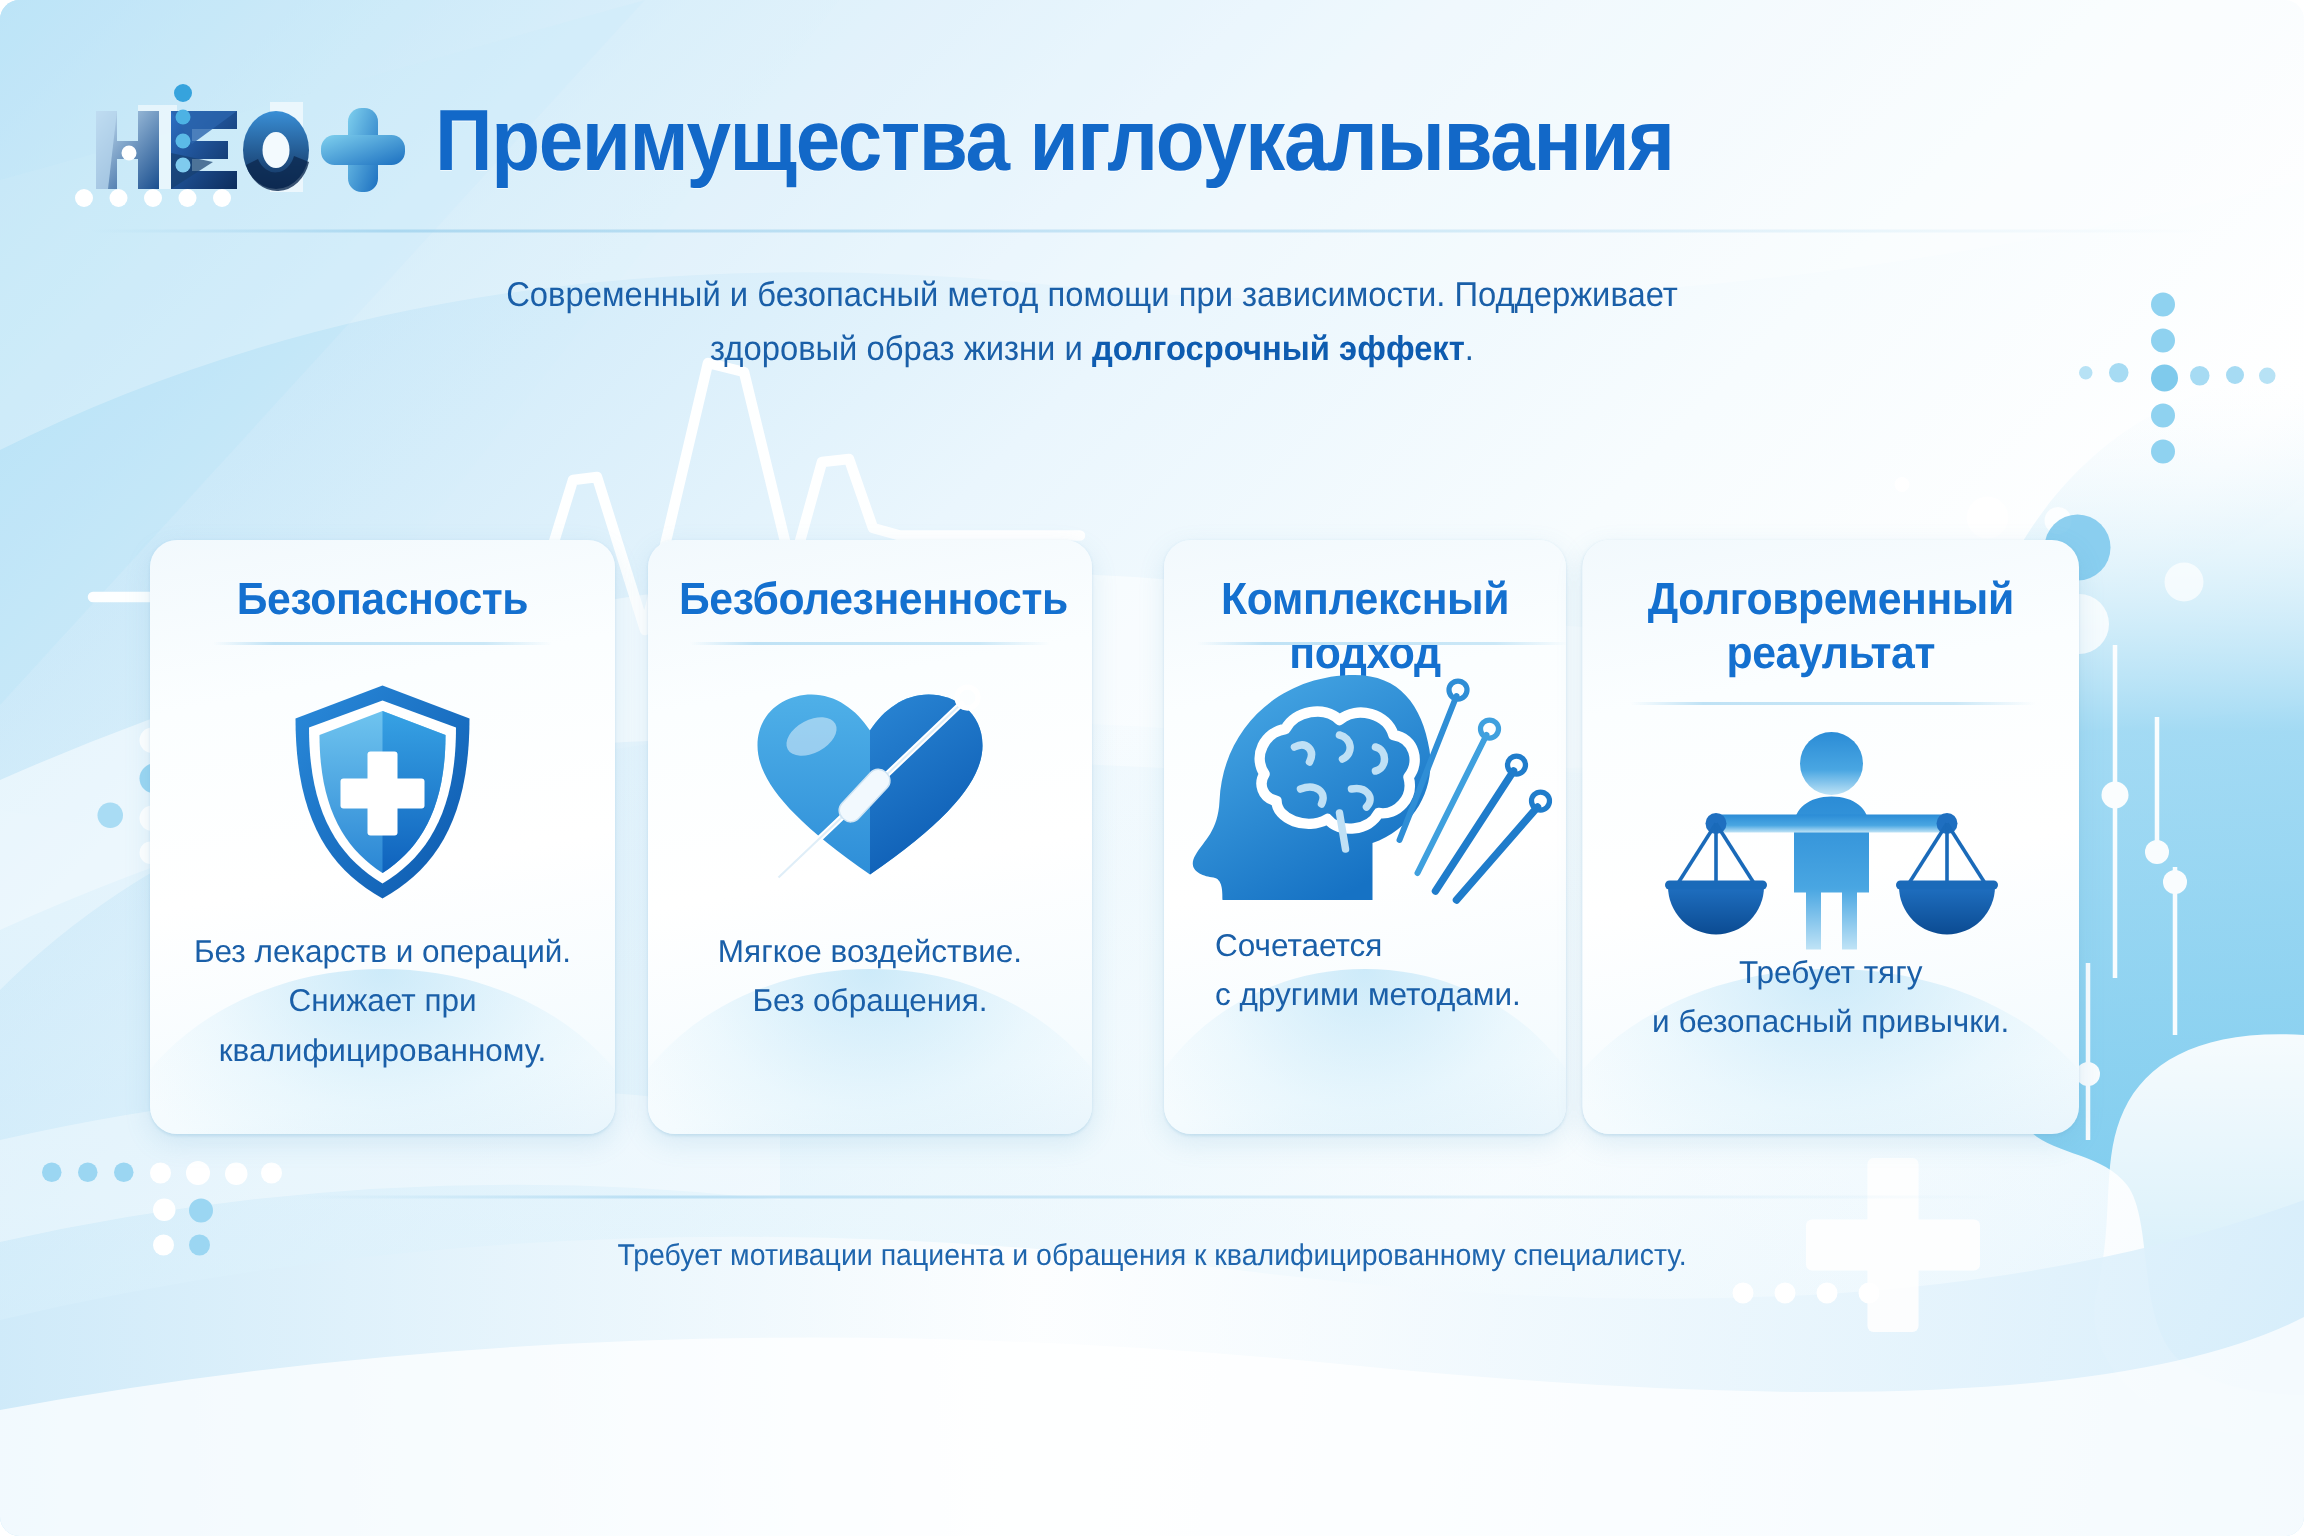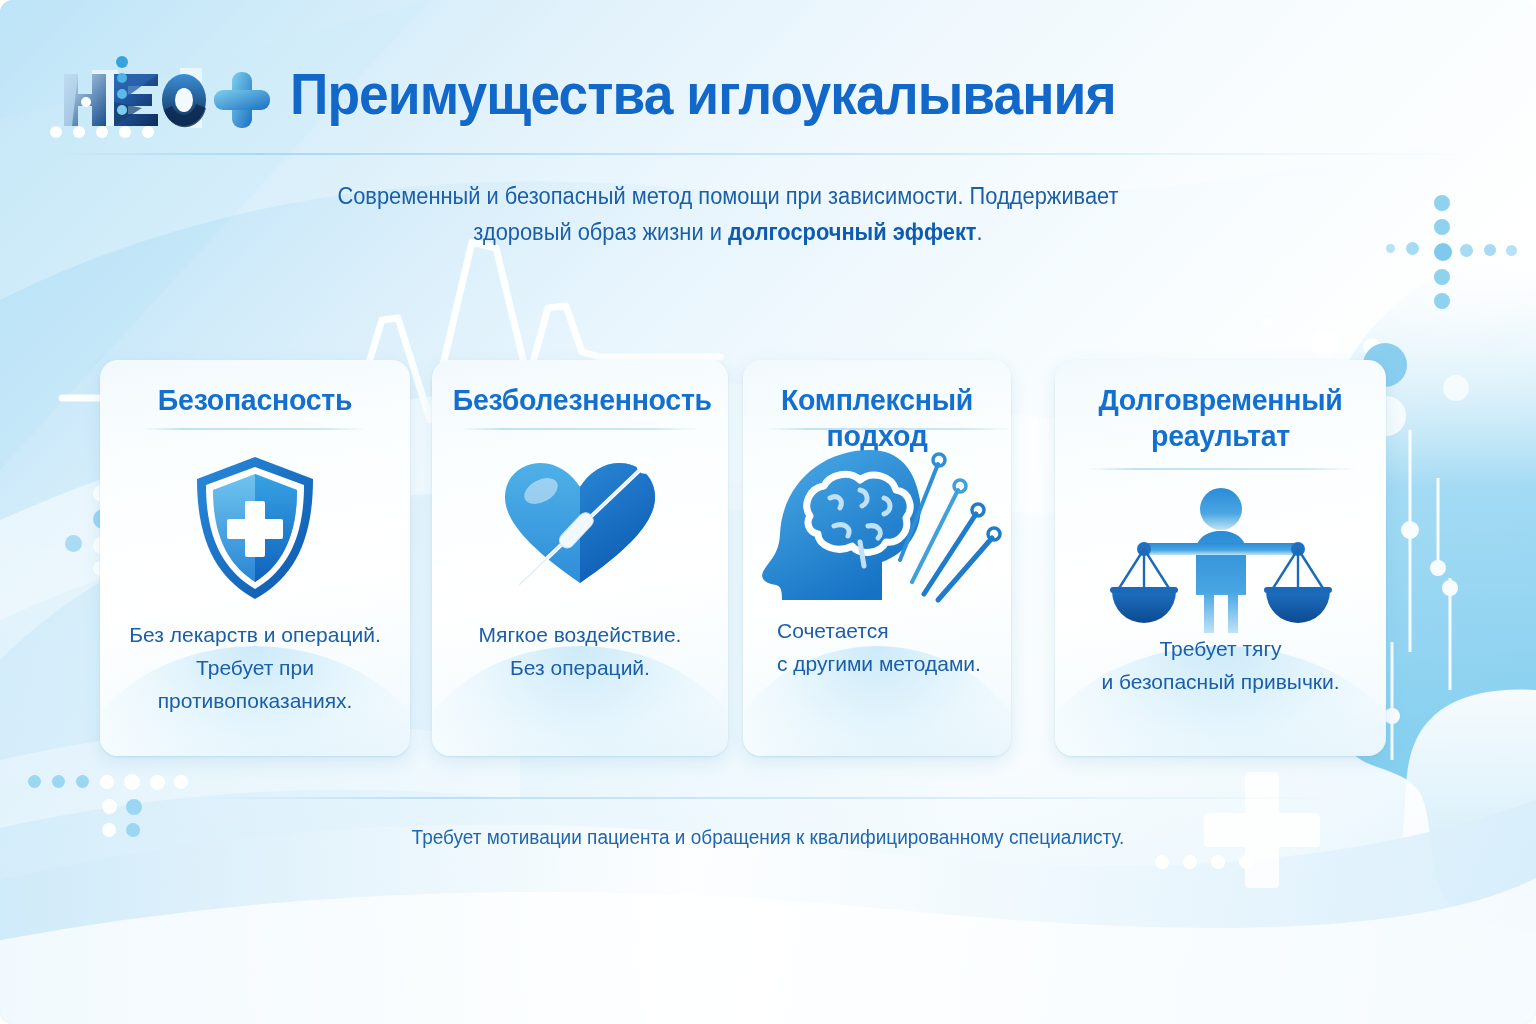--- a/index.html
+++ b/index.html
@@ -323,22 +323,22 @@
           <path d="M66 4 L124 26 C124 92 102 126 66 146 C30 126 8 92 8 26 Z" fill="url(#shOut)"></path>
           <path d="M66 14 L115 32 C115 88 96 118 66 136 C36 118 17 88 17 32 Z" fill="#ffffff"></path>
           <path d="M66 21 L108 37 C108 86 91 113 66 129 C41 113 24 86 24 37 Z" fill="url(#shInL)"></path>
           <path d="M66 21 L108 37 C108 86 91 113 66 129 Z" fill="url(#shInR)"></path>
           <rect x="56" y="48" width="20" height="56" rx="2" fill="#ffffff"></rect>
           <rect x="38" y="66" width="56" height="20" rx="2" fill="#ffffff"></rect>
         </svg>
       </div>
       <div class="card-text" style="top:258px;">
         <span>Без лекарств и операций.</span><br>
-        <span>Требует при</span><br>
-        <span>противопоказаниях.</span>
+        <span>Снижает при</span><br>
+        <span>квалифицированному.</span>
       </div>
     </div>
 
     <div class="card" style="left:432px; width:296px;">
       <div class="sheen"></div>
       <div class="card-title">Безболезненность</div>
       <div class="card-rule" style="left:28px; width:240px; top:68px;"></div>
       <div class="card-icon" style="top:88px; height:160px;">
         <svg width="170" height="150" viewBox="0 0 170 150" aria-hidden="true">
           <defs>
@@ -355,25 +355,25 @@
           <path d="M85 34 C 94 20 108 10 124 10 C 142 10 160 22 160 44 C 160 66 140 92 85 130 Z" fill="url(#htR)"></path>
           <ellipse cx="46" cy="38" rx="18" ry="11" transform="rotate(-28 46 38)" fill="#ffffff" opacity=".45"></ellipse>
           <line x1="24" y1="132" x2="146" y2="16" stroke="#ffffff" stroke-width="4" stroke-linecap="round"></line>
           <line x1="24" y1="132" x2="146" y2="16" stroke="#dfeef8" stroke-width="1.4"></line>
           <rect x="74" y="56" width="15" height="42" rx="7" transform="rotate(43 81 77)" fill="#f2f9fe" stroke="#cfe4f3" stroke-width="1"></rect>
           <circle cx="150" cy="12" r="7" fill="none" stroke="#ffffff" stroke-width="3.5"></circle>
         </svg>
       </div>
       <div class="card-text" style="top:258px;">
         <span>Мягкое воздействие.</span><br>
-        <span>Без операций.</span>
+        <span>Без обращения.</span>
       </div>
     </div>
 
-    <div class="card" style="left:743px; width:268px;">
+    <div class="card" style="left:776px; width:268px;">
       <div class="sheen"></div>
       <div class="card-title">Комплексный подход</div>
       <div class="card-rule" style="left:22px; width:248px; top:68px;"></div>
       <div class="card-icon" style="top:82px; height:170px;">
         <svg width="250" height="170" viewBox="0 0 250 170" aria-hidden="true">
           <defs>
             <linearGradient id="hdG" x1="0" y1="0" x2="0.6" y2="1">
               <stop offset="0" stop-color="#4cadE8"></stop>
                 <stop offset="1" stop-color="#1672c4"></stop>
             </linearGradient>

